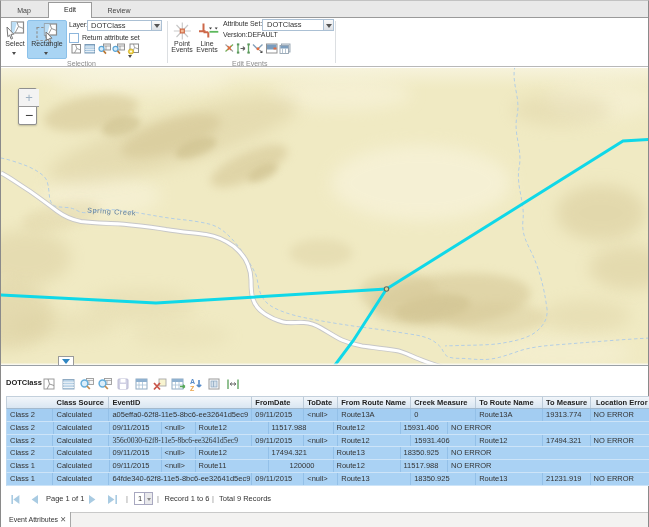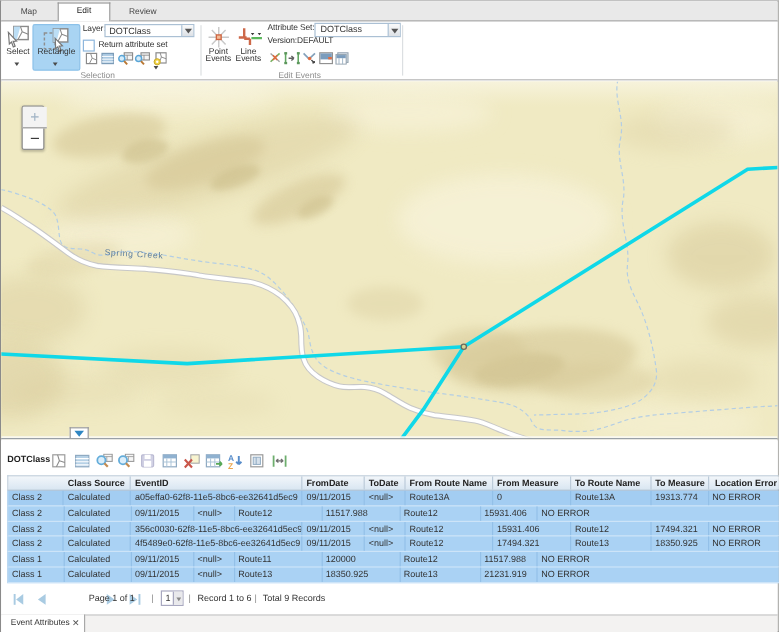--- a/index.html
+++ b/index.html
@@ -301,21 +301,21 @@
       </svg>
     </div>
     <div id="grid">
       <div id="ghead">
         <div class="hc" style="width:46.5px;margin-top:32px;">Class Type</div>
         <div class="hc" style="width:56px;">Class Source</div>
         <div class="hc" style="width:143px;">EventID</div>
         <div class="hc" style="width:52px;">FromDate</div>
         <div class="hc" style="width:34px;">ToDate</div>
         <div class="hc" style="width:73px;">From Route Name</div>
-        <div class="hc" style="width:65px;">From Measure</div>
+        <div class="hc" style="width:65px;">Creek Measure</div>
         <div class="hc" style="width:67px;">To Route Name</div>
         <div class="hc" style="width:47.5px;">To Measure</div>
         <div class="hc" style="width:59.5px; border-right:none;text-align:center;">Location Error</div>
       </div>
       <div class="grow" style="background:#a3cdf2;">
           <div class="c" style="width:46.5px;">Class 2</div>
           <div class="c" style="width:56px;">Calculated</div>
           <div class="c" style="width:143px;">a05effa0-62f8-11e5-8bc6-ee32641d5ec9</div>
           <div class="c" style="width:52px;">09/11/2015</div>
           <div class="c" style="width:34px;">&lt;null&gt;</div>
@@ -332,76 +332,76 @@
           <div class="c" style="width:34px;">&lt;null&gt;</div>
           <div class="c" style="width:73px;">Route12</div>
           <div class="c" style="width:65px;">11517.988</div>
           <div class="c" style="width:67px;">Route12</div>
           <div class="c" style="width:47.5px;">15931.406</div>
           <div class="c" style="width:59.5px; border-right:none;">NO ERROR</div>
         </div>
       <div class="grow">
           <div class="c" style="width:46.5px;">Class 2</div>
           <div class="c" style="width:56px;">Calculated</div>
-          <div class="c" style="width:143px;">356c0030-62f8-11e5-8bc6-ee32641d5ec9</div>
+          <div class="c" style="width:143px;font-family:Liberation Serif, serif;">356c0030-62f8-11e5-8bc6-ee32641d5ec9</div>
           <div class="c" style="width:52px;">09/11/2015</div>
           <div class="c" style="width:34px;">&lt;null&gt;</div>
           <div class="c" style="width:73px;">Route12</div>
           <div class="c" style="width:65px;">15931.406</div>
           <div class="c" style="width:67px;">Route12</div>
           <div class="c" style="width:47.5px;">17494.321</div>
           <div class="c" style="width:59.5px; border-right:none;">NO ERROR</div>
         </div>
       <div class="grow">
           <div class="c" style="width:46.5px;">Class 2</div>
           <div class="c" style="width:56px;">Calculated</div>
-          <div class="c" style="width:143px;">4f5489e0-62f8-11e5-8bc6-ee32641d5ec9</div>
           <div class="c" style="width:52px;">09/11/2015</div>
           <div class="c" style="width:34px;">&lt;null&gt;</div>
           <div class="c" style="width:73px;">Route12</div>
           <div class="c" style="width:65px;">17494.321</div>
           <div class="c" style="width:67px;">Route13</div>
           <div class="c" style="width:47.5px;">18350.925</div>
           <div class="c" style="width:59.5px; border-right:none;">NO ERROR</div>
         </div>
       <div class="grow">
           <div class="c" style="width:46.5px;">Class 1</div>
           <div class="c" style="width:56px;">Calculated</div>
           <div class="c" style="width:52px;">09/11/2015</div>
           <div class="c" style="width:34px;">&lt;null&gt;</div>
           <div class="c" style="width:73px;">Route11</div>
-          <div class="c" style="width:65px;">120000</div>
+          <div class="c" style="width:65px;text-align:center;">120000</div>
           <div class="c" style="width:67px;">Route12</div>
           <div class="c" style="width:47.5px;">11517.988</div>
           <div class="c" style="width:59.5px; border-right:none;">NO ERROR</div>
         </div>
       <div class="grow">
           <div class="c" style="width:46.5px;">Class 1</div>
           <div class="c" style="width:56px;">Calculated</div>
+          <div class="c" style="width:143px;">64fde340-62f8-11e5-8bc6-ee32641d5ec9</div>
           <div class="c" style="width:52px;">09/11/2015</div>
           <div class="c" style="width:34px;">&lt;null&gt;</div>
           <div class="c" style="width:73px;">Route13</div>
           <div class="c" style="width:65px;">18350.925</div>
           <div class="c" style="width:67px;">Route13</div>
           <div class="c" style="width:47.5px;">21231.919</div>
           <div class="c" style="width:59.5px; border-right:none;">NO ERROR</div>
         </div>
     </div>
     <div id="pager">
       <svg class="abs" style="left:0px; top:7.5px;" width="120" height="11" viewBox="0 0 120 11">
         <g fill="#a9cbe2">
           <rect x="10.4" y="1" width="1.6" height="9"></rect>
             <path d="M18.4,1 L18.4,10 L12.4,5.5 Z"></path>
           <path d="M37,1 L37,10 L30.6,5.5 Z"></path>
           <path d="M88,1 L88,10 L94.4,5.5 Z"></path>
           <path d="M107,1 L107,10 L113.4,5.5 Z"></path>
             <rect x="114.4" y="1" width="1.6" height="9"></rect>
         </g>
       </svg>
-      <span class="abs" style="left:45px; top:8px;margin-left:28px;">Page 1 of 1</span>
+      <span class="abs" style="left:45px; top:8px;">Page 1 of 1</span>
       <span class="abs" style="left:125px; top:8px; color:#888;">|</span>
       <div class="abs" style="left:133px; top:6px; width:19px; height:13px; background:#fff; border:1px solid #a8a8c0;">
         <span style="position:absolute; left:3px; top:0.5px;">1</span>
         <div style="position:absolute; right:0; top:0; bottom:0; width:8px; background:#e9e9ec; border-left:1px solid #a8a8c0;"></div>
         <div style="position:absolute; right:1.5px; top:4.5px; width:0; height:0; border-left:2.5px solid transparent; border-right:2.5px solid transparent; border-top:3px solid #888;"></div>
       </div>
       <span class="abs" style="left:156px; top:8px; color:#888;">|</span>
       <span class="abs" style="left:163.5px; top:8px;">Record 1 to 6</span>
       <span class="abs" style="left:211px; top:8px; color:#888;">|</span>
       <span class="abs" style="left:218px; top:8px;">Total 9 Records</span>

